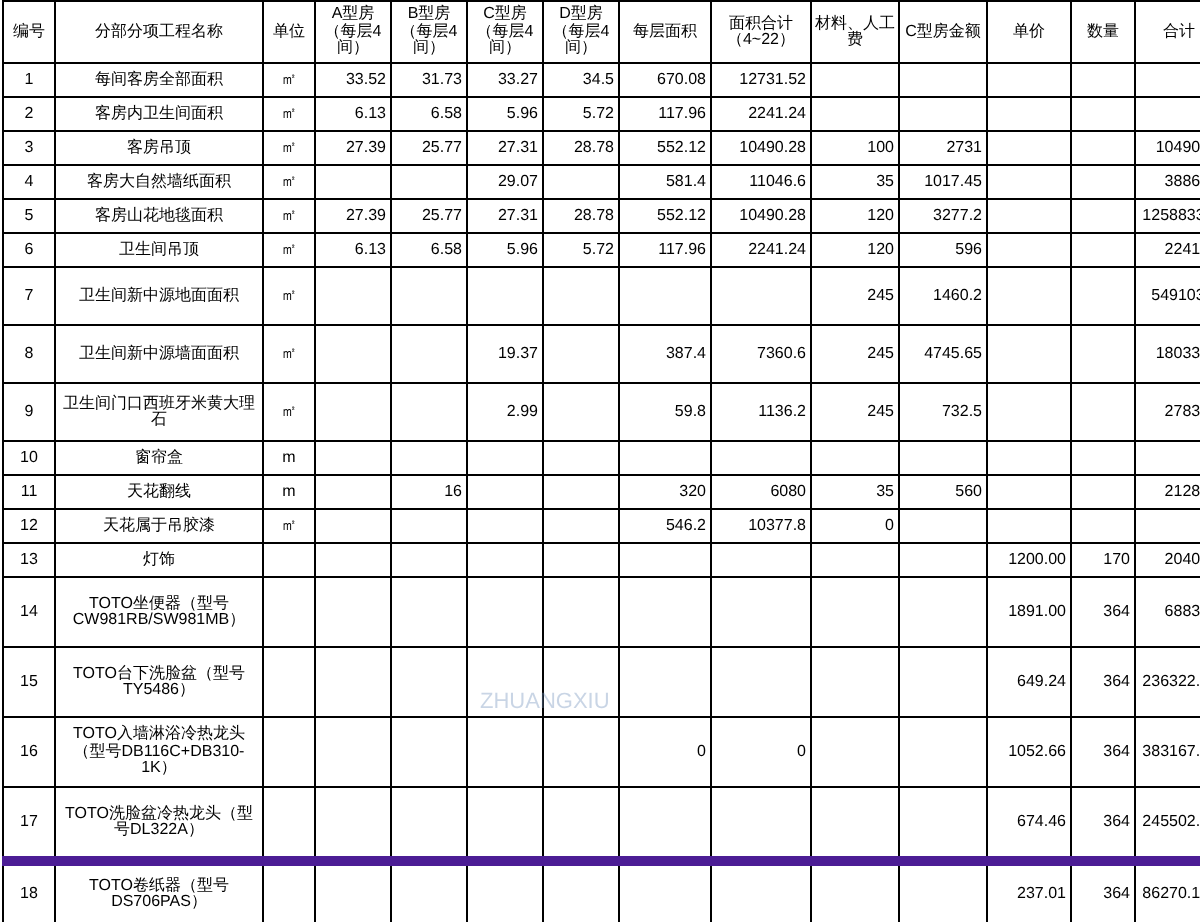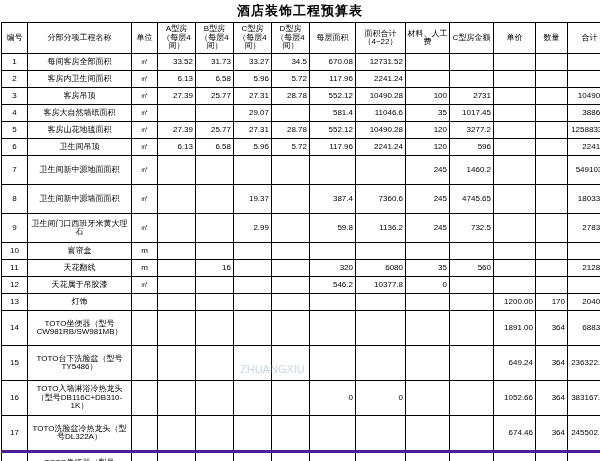--- a/index.html
+++ b/index.html
@@ -68,33 +68,32 @@
     left:215px;top:222px;
     font-size:20px;
     font-weight:bold;
     color:rgba(120,150,190,0.45);
     letter-spacing:2px;
     pointer-events:none;
     white-space:nowrap;
   }
   .wm2{
     position:absolute;
-    left:240px;top:363px;
+    left:240px;top:345px;
     font-size:11px;
     color:rgba(120,150,190,0.40);
     pointer-events:none;
   }
-  .hlrow td{border-top:1px solid #3a7ac0;border-bottom:3px solid #4c1d95;}
+  .hlrow td{border-top:1px solid #3a7ac0;border-bottom:5px solid #4c1d95;}
 </style>
 </head>
 <body>
 
 <div class="sheet">
 
-  <div class="title">酒店装饰工程预算表</div>
 
   <table>
     <colgroup>
       <col class="c-num">
         <col class="c-name">
         <col class="c-unit">
       <col class="c-a">
         <col class="c-b">
         <col class="c-c">
         <col class="c-d">

